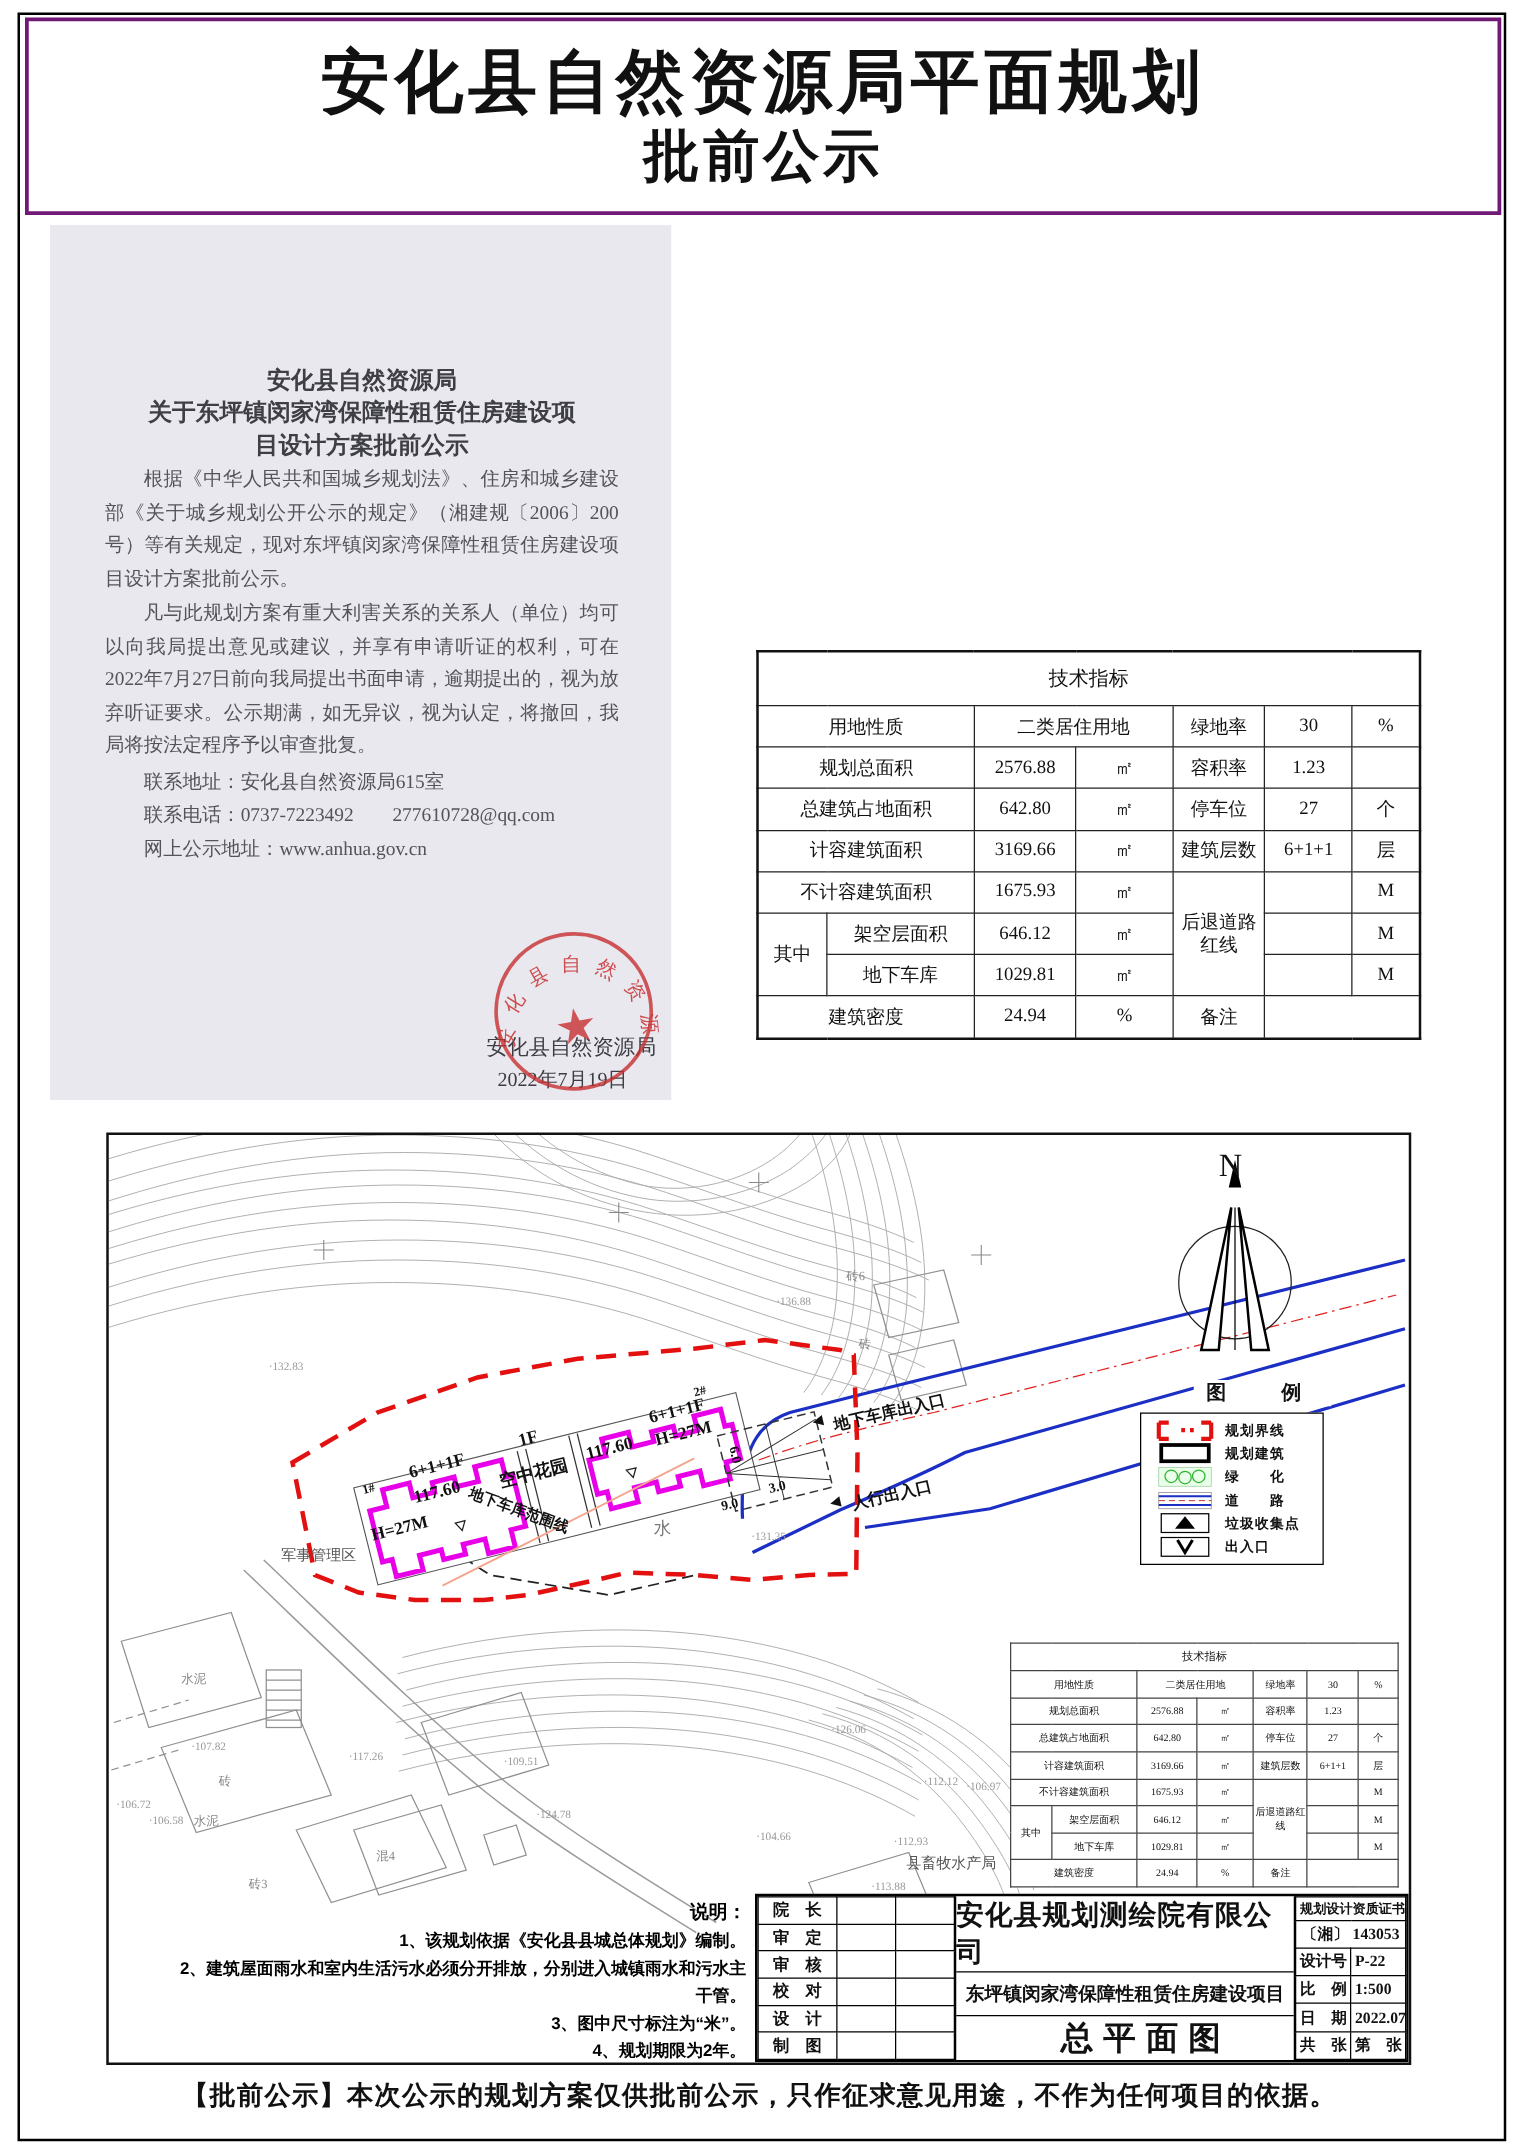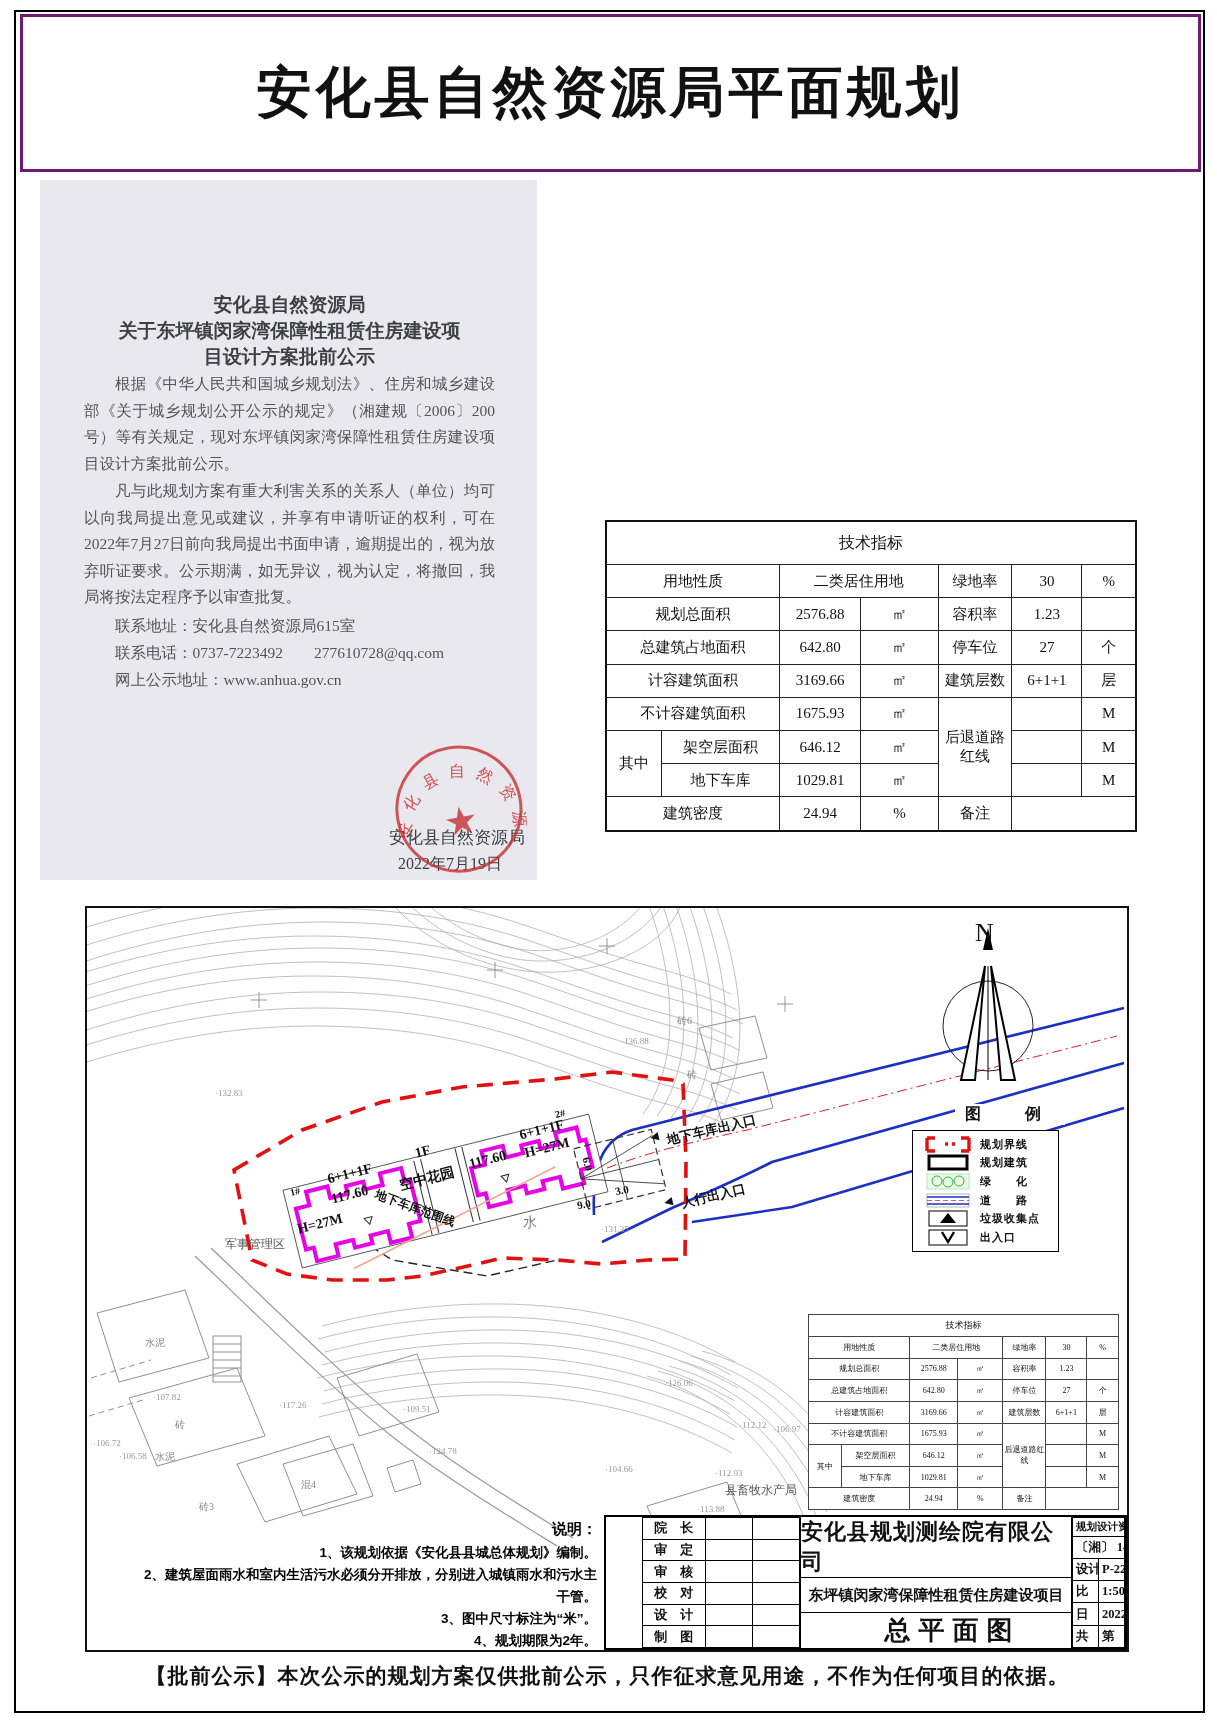--- a/index.html
+++ b/index.html
@@ -38,21 +38,21 @@
   
   #legend-title{left:868px;top:196px;width:110px;text-align:center;font-size:16px;font-weight:bold;letter-spacing:14px;background:#fff;}
   #legend-box{left:825px;top:222px;width:147px;height:122px;border:1.5px solid #000;background:#fff;
               display:flex;flex-direction:column;justify-content:space-around;padding:4px 0;box-sizing:border-box;}
   .legend-row{display:flex;align-items:center;gap:9px;padding-left:12px;}
   .legend-sym{width:46px;height:17px;flex:0 0 46px;}
   .legend-lab{font-size:11px;font-weight:bold;letter-spacing:1px;}
   
   #tech-table-small{left:721px;top:406px;width:311px;height:196px;background:#fff;font-family:"Liberation Serif",serif;}
   #title-block{left:517px;top:607px;width:523px;height:135px;background:#fff;border:2px solid #000;
-               box-sizing:border-box;display:flex;font-family:"Liberation Serif",serif;padding-left:36px;}
+               box-sizing:border-box;display:flex;font-family:"Liberation Serif",serif;}
   .tb-left{width:158px;flex:0 0 158px;}
   .tb-left table{width:100%;height:100%;border-collapse:collapse;table-layout:fixed;}
   .tb-left td{border:1px solid #000;font-size:13px;font-weight:bold;text-align:center;}
   .tb-mid{width:270px;flex:0 0 270px;display:flex;flex-direction:column;border-left:1px solid #000;}
   .tb-mid>div{flex:1;border-bottom:1px solid #000;display:flex;align-items:center;justify-content:center;}
   .tb-mid>div:last-child{border-bottom:none;}
   #tb-company{font-size:22px;font-weight:bold;letter-spacing:1px;}
   #tb-project{font-size:15px;font-weight:bold;}
   #tb-drawing{font-size:26px;font-weight:bold;letter-spacing:8px;margin-left:33px;}
   .tb-right{flex:1;border-left:1px solid #000;}
@@ -67,20 +67,21 @@
   #footer-notice{left:14px;top:1662px;width:1187px;text-align:center;font-size:21px;font-weight:600;letter-spacing:1px;}
 </style>
 </head>
 <body>
 
 <div id="page">
   <div class="abs" id="outer-frame"></div>
 
   <div class="abs" id="title-box">
     <div id="title-line1">安化县自然资源局平面规划</div>
+    <div id="title-line2">批前公示</div>
   </div>
 
   <div class="abs" id="notice-doc">
     <div class="doc-inner">
       <div class="doc-title">安化县自然资源局</div>
       <div class="doc-title">关于东坪镇闵家湾保障性租赁住房建设项</div>
       <div class="doc-title">目设计方案批前公示</div>
       <p class="doc-para">根据《中华人民共和国城乡规划法》、住房和城乡建设部《关于城乡规划公开公示的规定》（湘建规〔2006〕200号）等有关规定，现对东坪镇闵家湾保障性租赁住房建设项目设计方案批前公示。</p>
       <p class="doc-para">凡与此规划方案有重大利害关系的关系人（单位）均可以向我局提出意见或建议，并享有申请听证的权利，可在2022年7月27日前向我局提出书面申请，逾期提出的，视为放弃听证要求。公示期满，如无异议，视为认定，将撤回，我局将按法定程序予以审查批复。</p>
       <div class="doc-contact">联系地址：安化县自然资源局615室</div>

